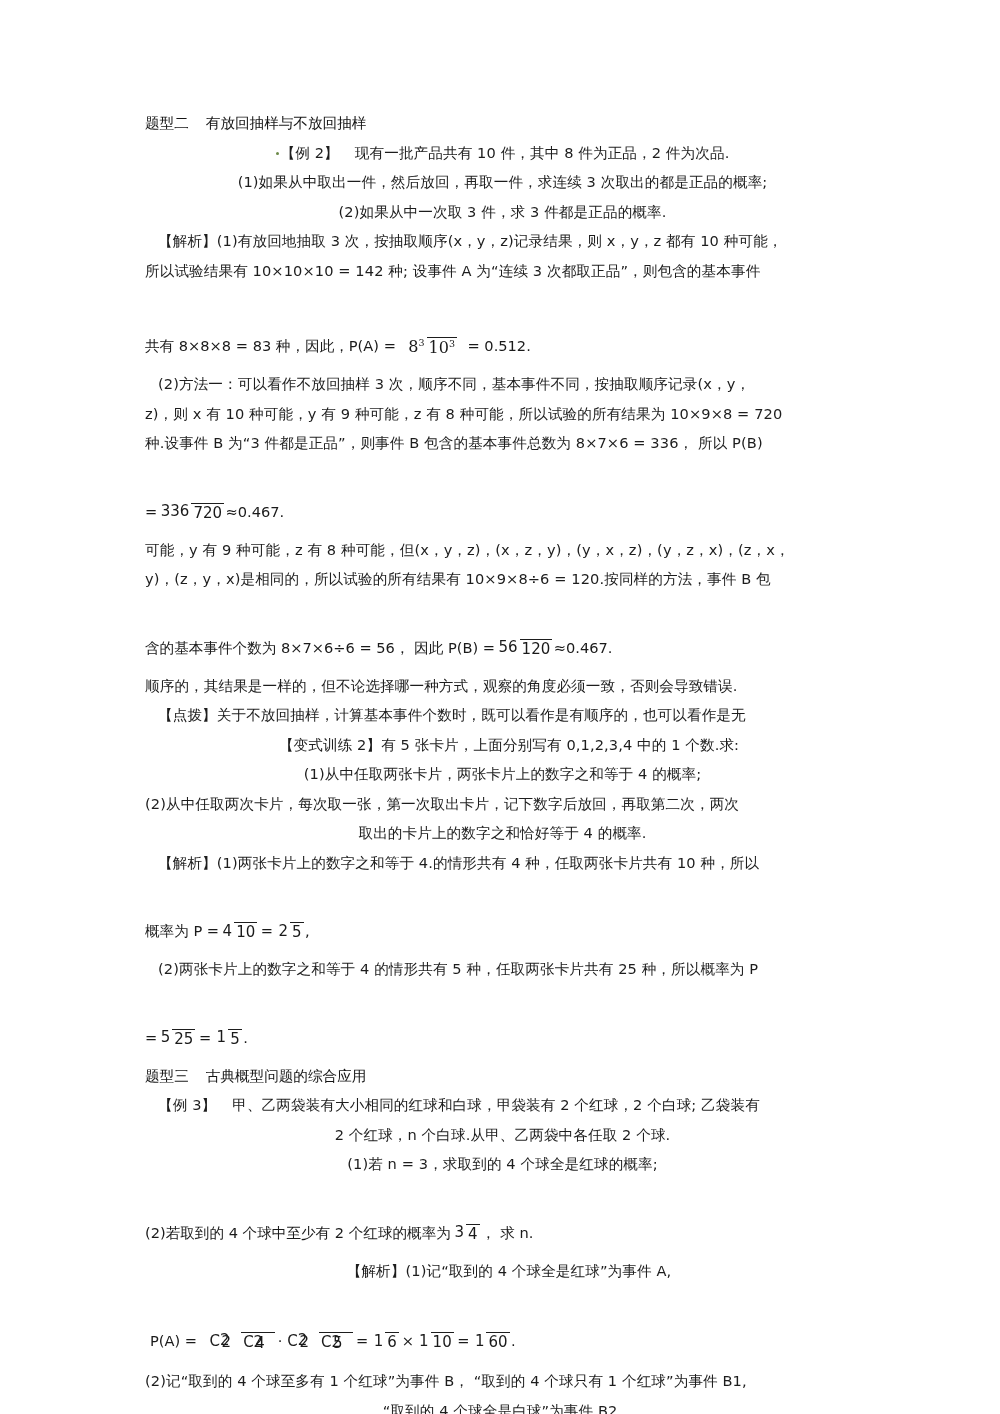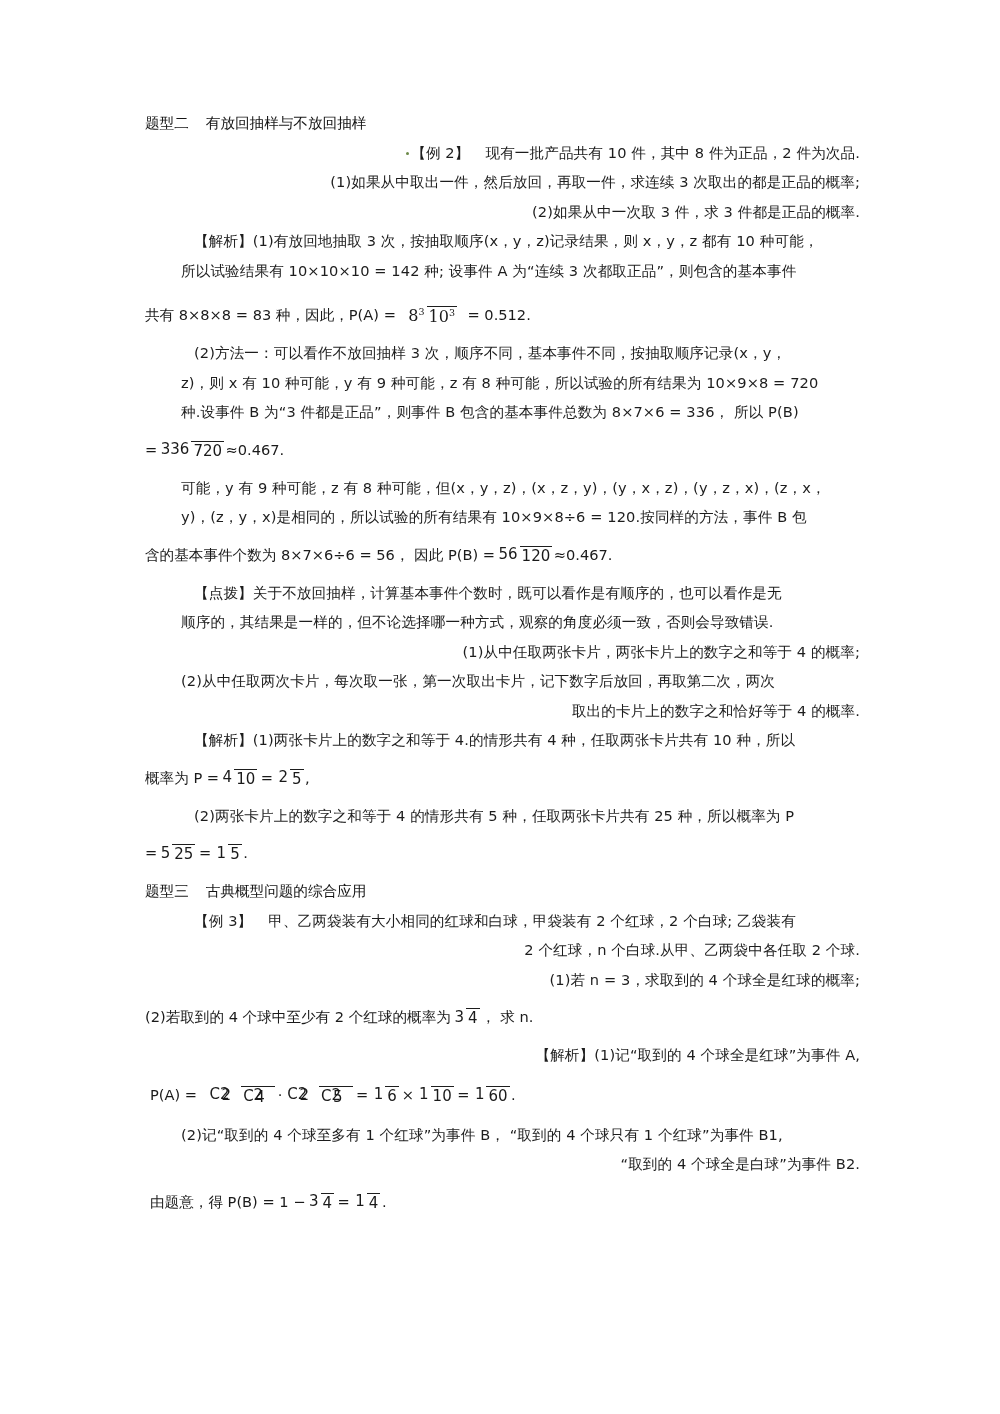--- a/index.html
+++ b/index.html
@@ -28,24 +28,24 @@
     top: 108px;
     width: 715px;
   }
 
   
   .p {
     font-size: 14.6px;
     line-height: 29.5px;
     letter-spacing: 0.1px;
     margin: 0;
-    text-align: right;
+    text-align: center;
     color: #1d1d1d;
   }
-  .p.just { text-align: justify; text-justify: inter-ideograph; margin-left: 36px; }
+  .p.just { text-align: justify; text-justify: inter-ideograph; }
   .indent { text-indent: 0; padding-left: 13px; }
   .heading {
     font-size: 14.6px;
     line-height: 29.5px;
     margin: 0;
     color: #141414;
   }
   .heading .gap { display: inline-block; width: 17px; }
   .tiny-dot {
     display: inline-block;
@@ -59,21 +59,21 @@
   .sp-lg { display: inline-block; width: 16px; }
 
   
   .mline {
     font-size: 14.6px;
     line-height: 29.5px;
     margin: 0;
     display: block;
     white-space: nowrap;
   }
-  .mline.tall { line-height: 46px; }
+  .mline.tall { line-height: 46px; margin-top: 31px; }
 
   .frac {
     display: inline-flex;
     flex-direction: row;
     align-items: center;
     justify-content: center;
     vertical-align: middle;
     margin: 0 1.5px;
     position: relative;
     top: -0.5px;
@@ -159,23 +159,24 @@
         </span><span>≈0.467.</span></div>
 
     <div class="p just">可能，y 有 9 种可能，z 有 8 种可能，但(x，y，z)，(x，z，y)，(y，x，z)，(y，z，x)，(z，x，</div>
     <div class="p just">y)，(z，y，x)是相同的，所以试验的所有结果有 10×9×8÷6 = 120.按同样的方法，事件 B 包</div>
 
     <div class="mline tall"><span>含的基本事件个数为 8×7×6÷6 = 56， 因此 P(B) =</span><span class="frac">
           <span class="num">56</span>
           <span class="den">120</span>
         </span><span>≈0.467.</span></div>
 
+    <div class="p just">顺序的，其结果是一样的，但不论选择哪一种方式，观察的角度必须一致，否则会导致错误.</div>
     <div class="p just indent"><span>【点拨】</span><span>关于不放回抽样，计算基本事件个数时，既可以看作是有顺序的，也可以看作是无</span></div>
-    <div class="p just">顺序的，其结果是一样的，但不论选择哪一种方式，观察的角度必须一致，否则会导致错误.</div>
-
+
+    <div class="p indent"><span>【变式训练 2】</span><span>有 5 张卡片，上面分别写有 0,1,2,3,4 中的 1 个数.求:</span></div>
 
     <div class="p">(1)从中任取两张卡片，两张卡片上的数字之和等于 4 的概率;</div>
     <div class="p just">(2)从中任取两次卡片，每次取一张，第一次取出卡片，记下数字后放回，再取第二次，两次</div>
     <div class="p">取出的卡片上的数字之和恰好等于 4 的概率.</div>
 
     <div class="p just indent"><span>【解析】</span><span>(1)两张卡片上的数字之和等于 4.的情形共有 4 种，任取两张卡片共有 10 种，所以</span></div>
 
     <div class="mline tall"><span>概率为 P =</span><span class="frac">
           <span class="num">4</span>
           <span class="den">10</span>

